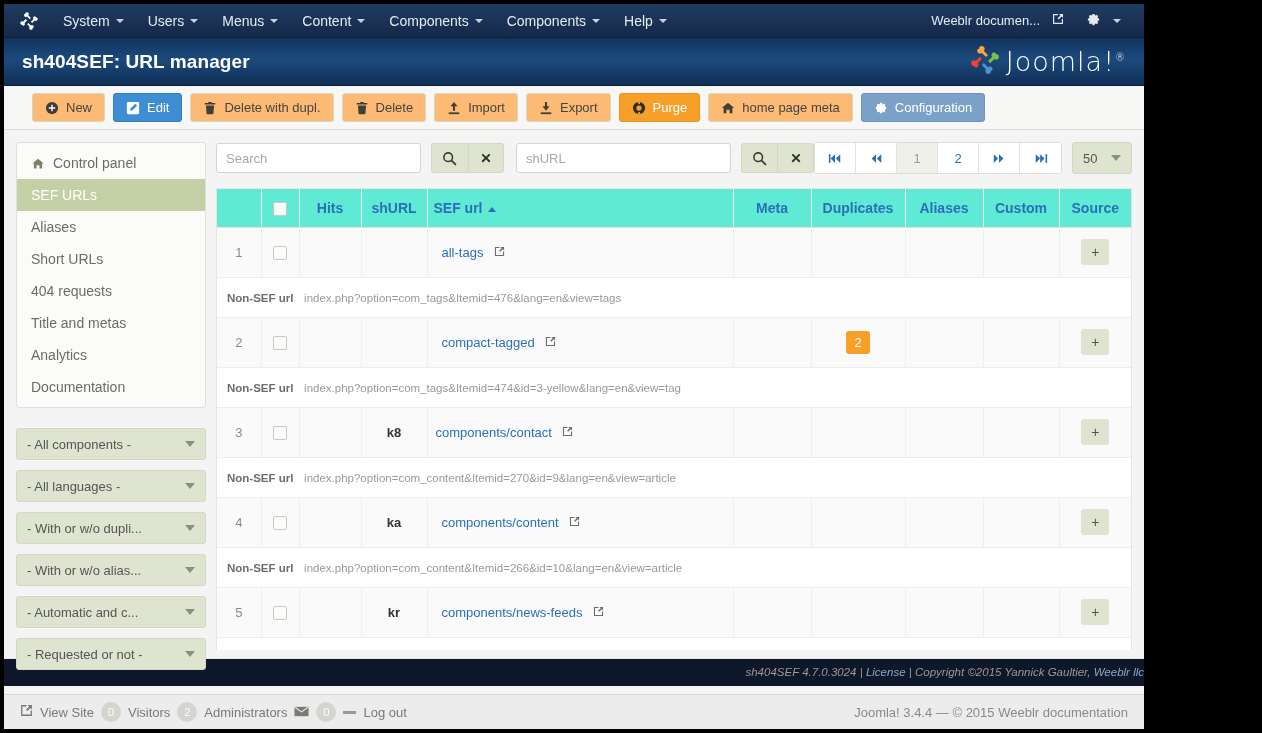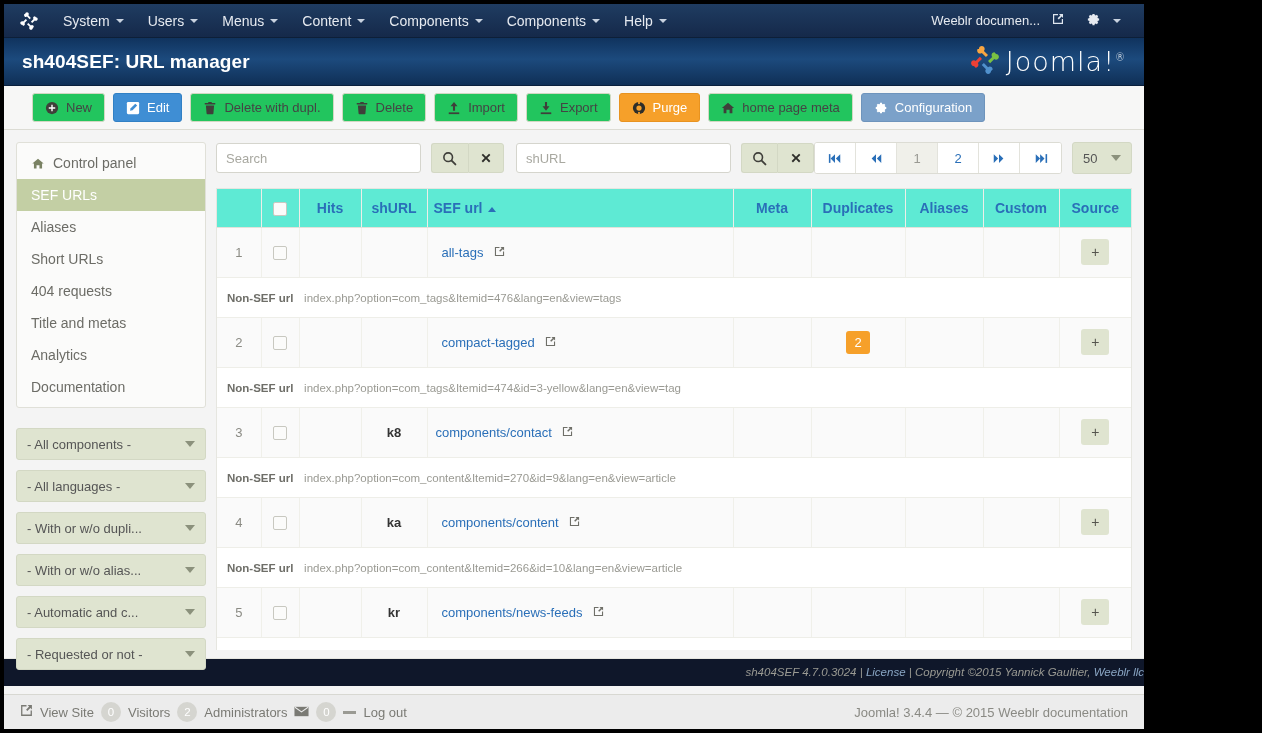--- a/index.html
+++ b/index.html
@@ -47,21 +47,21 @@
 
   
   .toolbar {
     height:44px; background:#f7f7f6;
     border-bottom:1px solid #dcdcd4;
     display:flex; align-items:center; padding:0 28px; gap:8px;
   }
   .btn {
     display:flex; align-items:center; gap:7px;
     height:29px; padding:0 12px; border-radius:3px;
-    font-size:13px; color:#444; background:#22c55e; border:1px solid #d2d8c2;
+    font-size:13px; color:#444; background:#fdba74; border:1px solid #d2d8c2;
     cursor:pointer; white-space:nowrap; user-select:none;
   }
   .btn.blue { background:#3f8ed4; border-color:#3180c4; color:#fff; }
   .btn.orange { background:#f6a02a; border-color:#e89320; color:#fff; }
   .btn.slate { background:#7ba1c9; border-color:#6e94bc; color:#fff; }
   .ico { width:14px; height:14px; display:inline-flex; align-items:center; justify-content:center; }
   .ico svg { display:block; }
 
   
   .content { display:flex; padding:12px 12px 0 12px; height:528px; }

